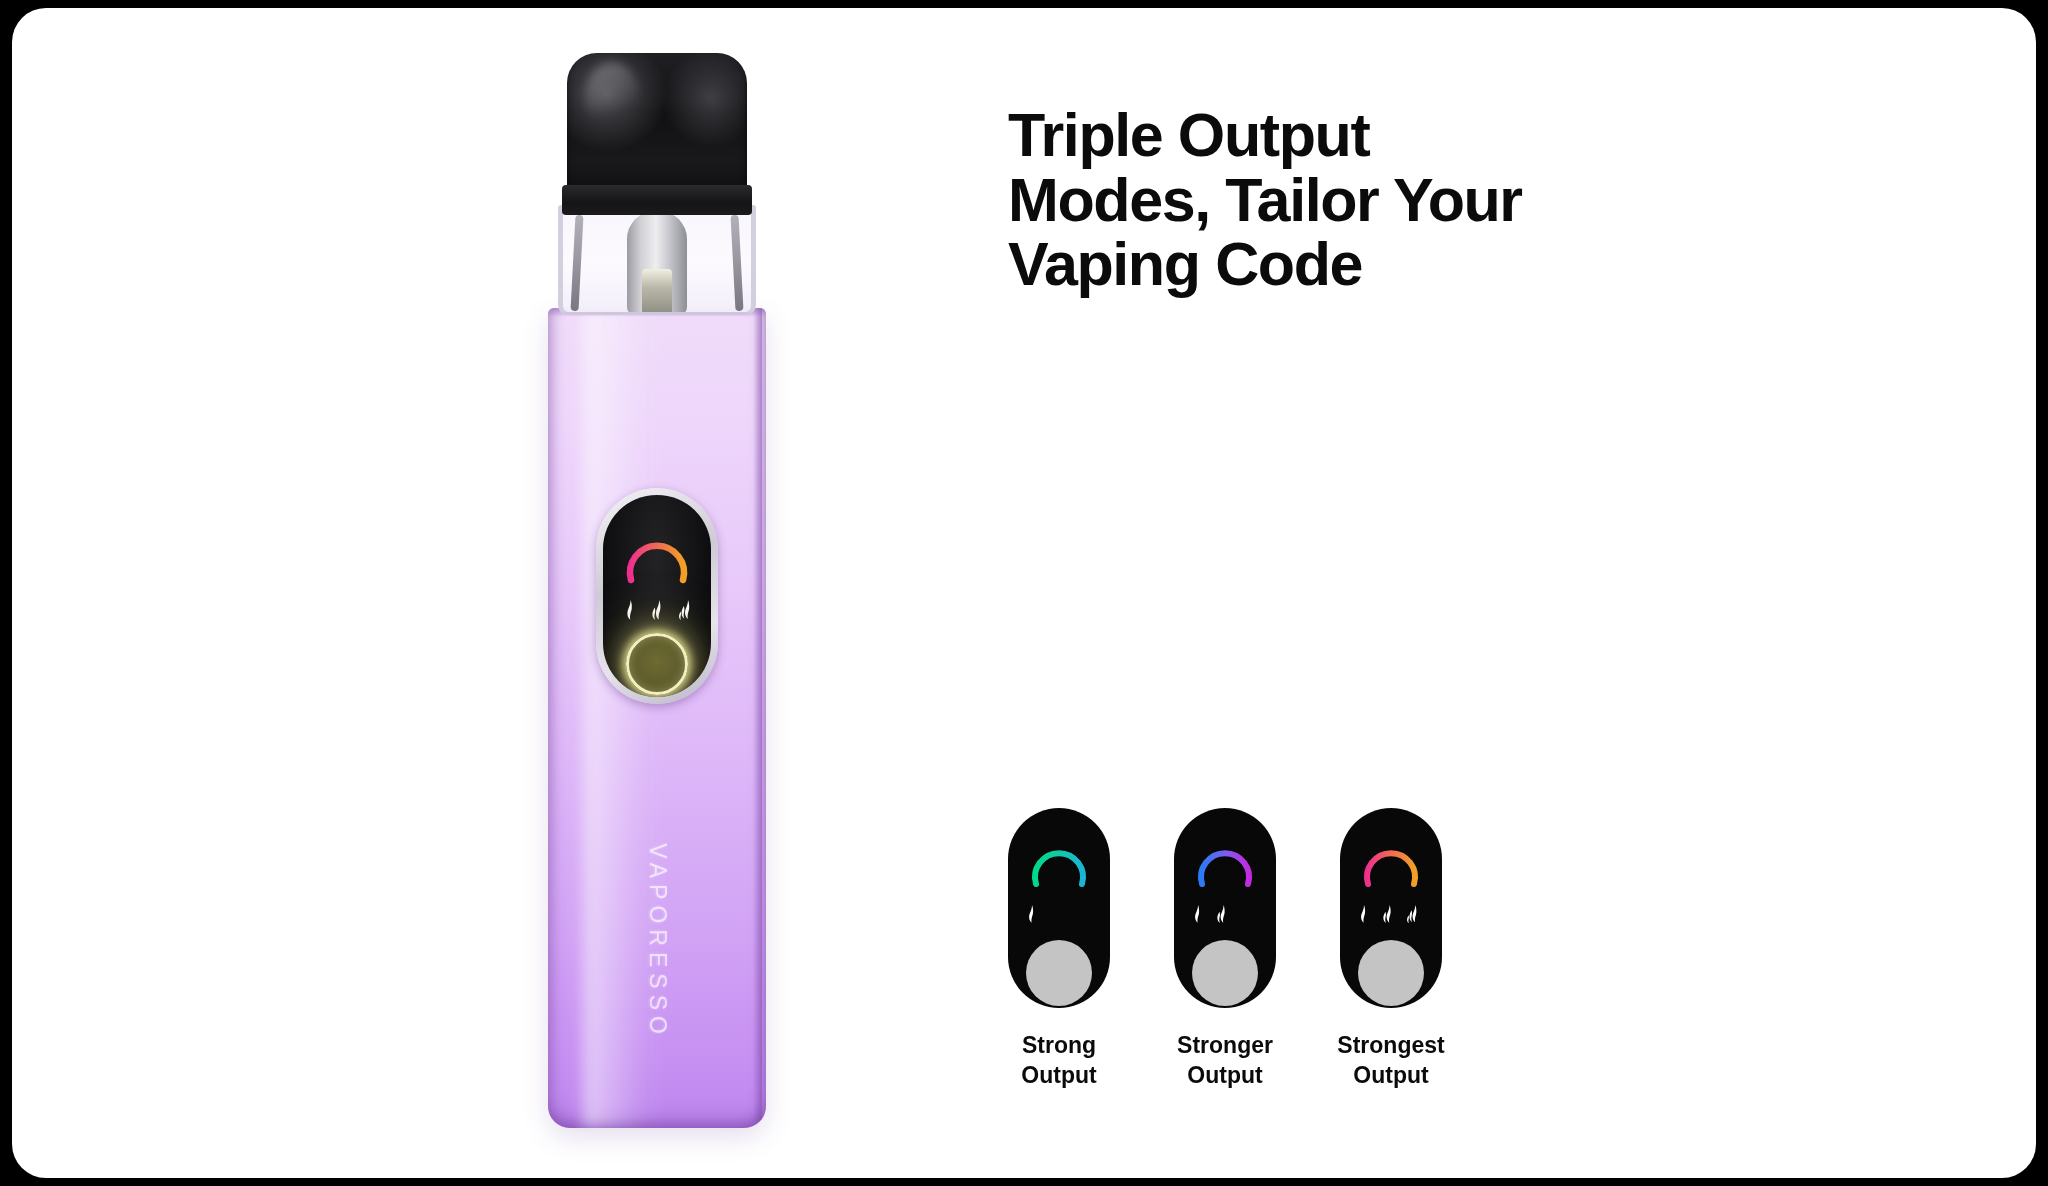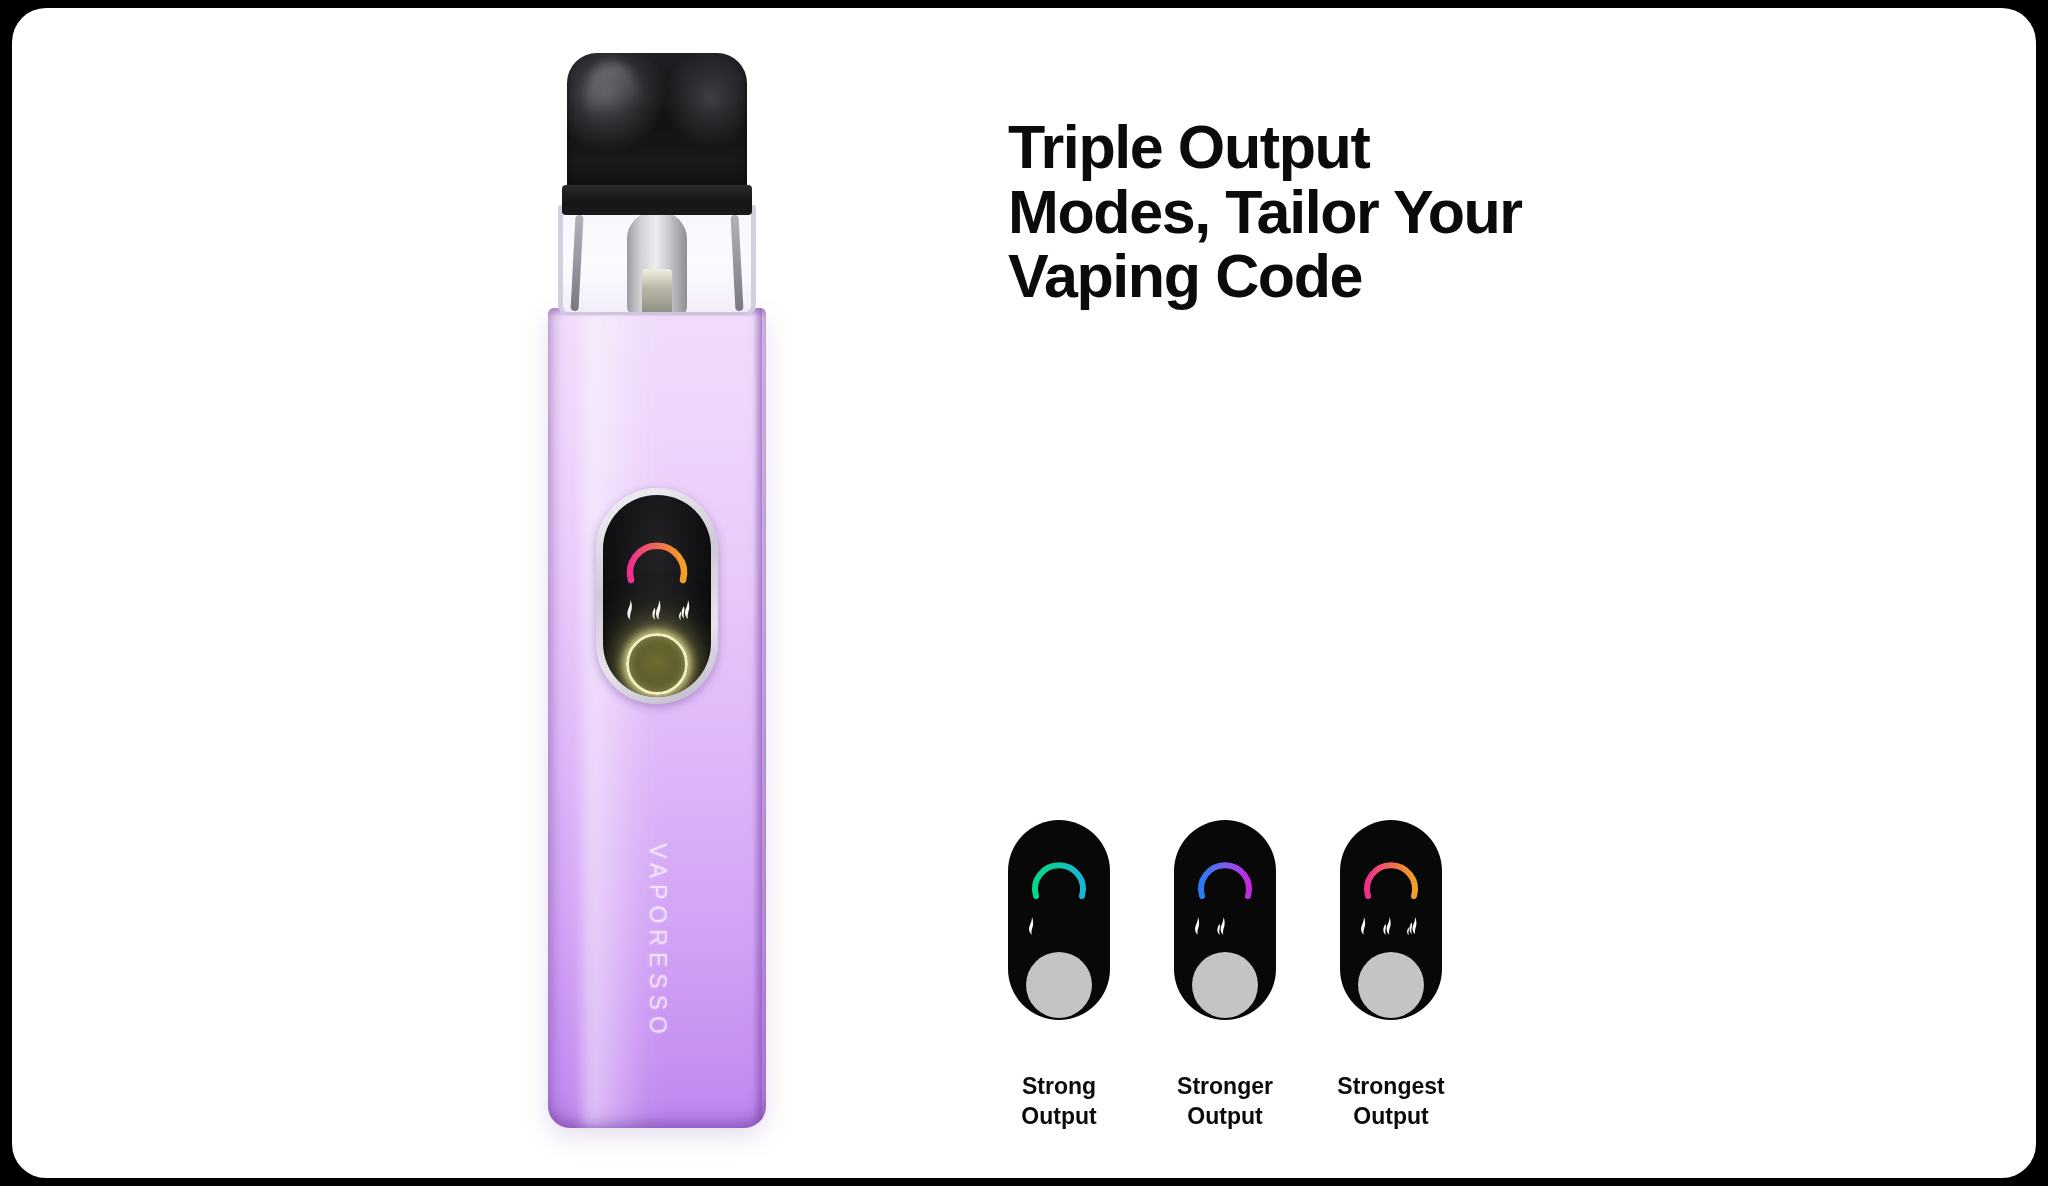--- a/index.html
+++ b/index.html
@@ -211,21 +211,21 @@
     color: rgba(255,255,255,.62);
     white-space: nowrap;
     text-shadow: 0 1px 3px rgba(255,255,255,.35);
     z-index: 2;
   }
 
   
   .copy {
     position:absolute;
     left: 984px;
-    top: 12px;
+    top: 0;
     width: 1040px;
     height: 1062px;
   }
   .headline {
     position:absolute;
     left: 12px;
     top: 95px;
     width: 520px;
     font-size: 61px;
     line-height: 1.06;
@@ -251,21 +251,20 @@
     top: 800px;
     width: 470px;
     display:flex;
     gap: 64px;
   }
   .mode {
     display:flex;
     flex-direction:column;
     align-items:center;
     width: 102px;
-    gap: 29px;
   }
   .mode-pill {
     position:relative;
     width: 102px;
     height: 200px;
     border-radius: 51px;
     background: #080808;
     overflow:hidden;
   }
   .mode-arc {

